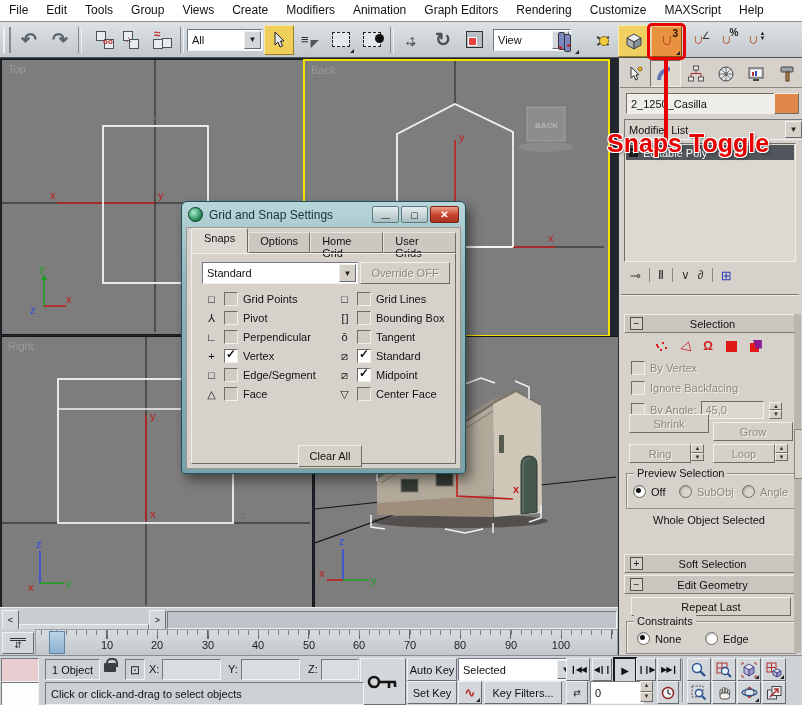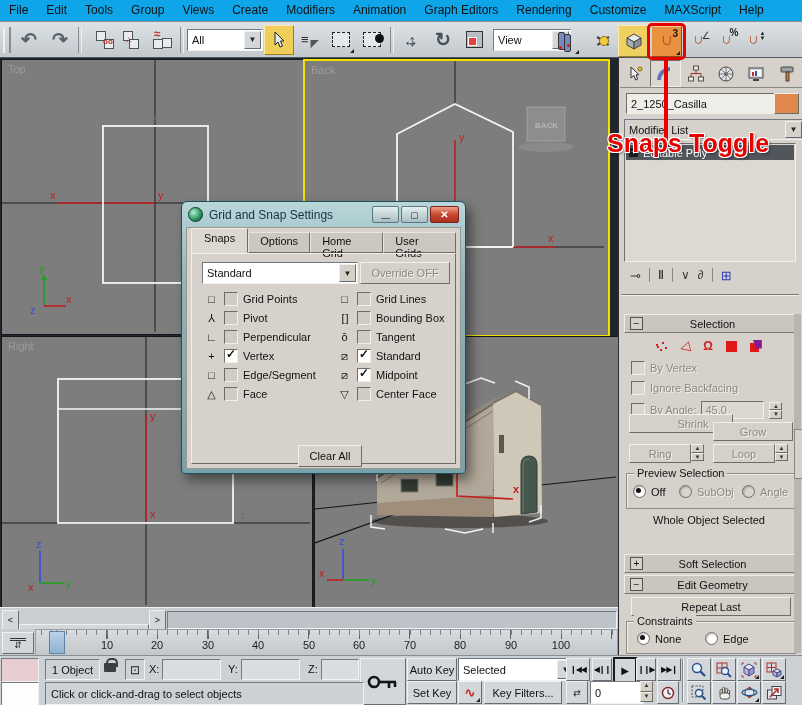--- a/index.html
+++ b/index.html
@@ -47,21 +47,21 @@
   .spin span{flex:1;background:#d5d1c9;border:1px solid;border-color:#f2efe9 #6f6c64 #6f6c64 #f2efe9;
              font-size:6px;line-height:6px;text-align:center;color:#333;}
   .rot180{display:inline-block;transform:rotate(180deg);}
   svg text{font-family:"Liberation Sans",sans-serif;}
 </style>
 </head>
 <body>
 
 <div id="app">
 
-  <div class="b" style="left:0;top:0;width:802px;height:22px;background:#0ea5e9;border-bottom:1px solid #878d93;display:flex;font-size:12px;text-align:right;">
+  <div class="b" style="left:0;top:0;width:802px;height:22px;background:#ffffff;border-bottom:1px solid #878d93;display:flex;font-size:12px;text-align:right;">
     <div class="menuitem">File</div>
     <div class="menuitem">Edit</div>
     <div class="menuitem">Tools</div>
     <div class="menuitem">Group</div>
     <div class="menuitem">Views</div>
     <div class="menuitem">Create</div>
     <div class="menuitem">Modifiers</div>
     <div class="menuitem">Animation</div>
     <div class="menuitem">Graph Editors</div>
     <div class="menuitem">Rendering</div>
@@ -472,21 +472,21 @@
       </div>
     <div class="row" style="position:absolute;left:12px;top:343px;">
       <span class="cb" style="background:#d9d6cf;"></span>
       <span class="dis">By Angle:</span>
       <span class="wsunk dis" style="width:58px;height:16px;display:inline-flex;align-items:center;padding-left:3px;">45,0</span>
       <span class="spin" style="height:17px;">
           <span>▲</span>
           <span>▼</span>
         </span>
     </div>
-    <div class="wbtn dis" style="position:absolute;left:10px;top:356px;width:78px;height:17px;padding-left:24px;">Shrink</div>
+    <div class="wbtn dis" style="position:absolute;left:10px;top:356px;width:78px;height:17px;">Shrink</div>
     <div class="wbtn dis" style="position:absolute;left:94px;top:364px;width:78px;height:17px;">Grow</div>
     <div class="wbtn dis" style="position:absolute;left:10px;top:386px;width:60px;height:17px;">Ring</div>
     <span class="spin" style="position:absolute;left:72px;top:386px;height:17px;">
         <span>▲</span>
         <span>▼</span>
       </span>
     <div class="wbtn dis" style="position:absolute;left:94px;top:386px;width:60px;height:17px;">Loop</div>
     <span class="spin" style="position:absolute;left:156px;top:386px;height:17px;">
         <span>▲</span>
         <span>▼</span>

